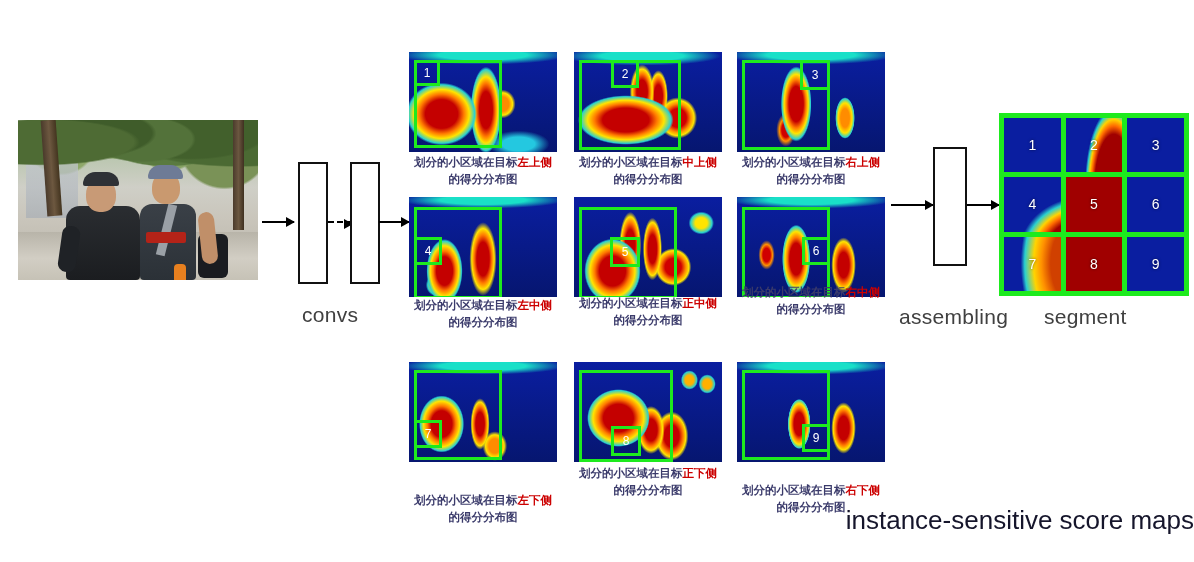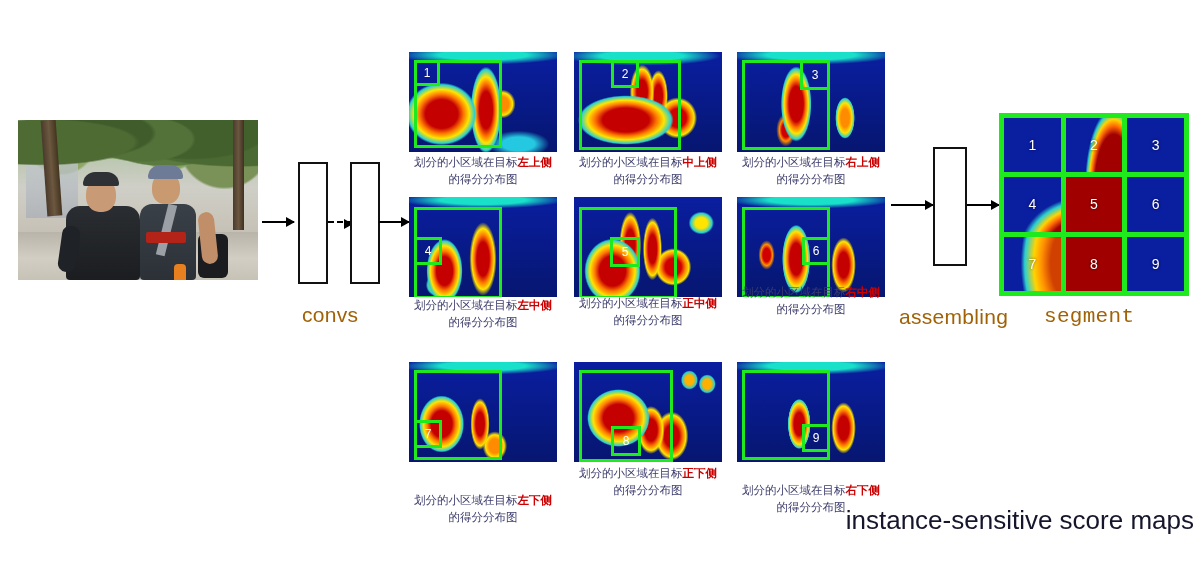--- a/index.html
+++ b/index.html
@@ -60,30 +60,30 @@
   .bottleB{position:absolute;left:44px;top:104px;width:12px;height:22px;
     background:#e8801f;border-radius:4px;}
 
   
   .arrow{position:absolute;height:2px;background:#000;}
   .arrow::after{content:"";position:absolute;right:-1px;top:-4px;
     border-left:9px solid #000;border-top:5px solid transparent;border-bottom:5px solid transparent;}
   .arrow.dashed{background:none;border-top:2px dashed #000;height:0;}
   .convbox{position:absolute;border:2px solid #111;background:#fff;}
 
-  .caplabel{position:absolute;font-size:21px;color:#a16207;letter-spacing:.3px;}
+  .caplabel{position:absolute;font-size:21px;color:#404040;letter-spacing:.3px;}
 
   
   .map{position:absolute;width:148px;height:100px;overflow:hidden;}
   .heat{position:absolute;inset:0;background:#0a1ea0;}
   .gbox{position:absolute;border:3px solid #1eea1e;box-sizing:border-box;}
   .sbox{position:absolute;border:3px solid #1eea1e;box-sizing:border-box;
     color:#fff;font-size:12px;display:flex;align-items:center;justify-content:center;}
   .mapcap{position:absolute;width:168px;text-align:center;font-size:11.5px;
-    color:#3b3b6b;line-height:1.45;}
+    color:#3b3b6b;line-height:1.45;font-weight:bold;}
   .mapcap b{color:#cc0000;}
 
   
   .seg{position:absolute;left:999px;top:113px;width:190px;height:183px;
        background:#1eea1e;display:grid;grid-template-columns:1fr 1fr 1fr;
        grid-template-rows:1fr 1fr 1fr;gap:5px;padding:5px;box-sizing:border-box;}
   .segcell{position:relative;overflow:hidden;background:#0a1ea0;
     display:flex;align-items:center;justify-content:center;
     color:#fff;font-size:14px;}
   .segcell span{position:relative;z-index:3;text-shadow:0 0 3px rgba(0,0,0,.6);}
@@ -321,17 +321,17 @@
       </div>
     <div class="segcell">
       <div class="blob" style="background:radial-gradient(ellipse 96% 110% at 50% 50%, #a00000 0 82%, #ff6a00 90%, transparent 98%),linear-gradient(#0a1ea0,#0a1ea0);"></div>
       <span>8</span>
       </div>
     <div class="segcell">
       <div class="blob" style="background:radial-gradient(ellipse 14% 110% at 2% 50%, #d04000 0 46%, #ff9000 62%, #ffd400 74%, #2ad0d0 88%, transparent 96%),linear-gradient(#0a1ea0,#0a1ea0);"></div>
       <span>9</span>
       </div>
   </div>
-  <div class="caplabel" style="left:1044px;top:305px;font-family:Liberation Mono, monospace;">segment</div>
+  <div class="caplabel" style="left:1044px;top:305px;">segment</div>
 
   <div class="title">instance-sensitive score maps</div>
 
 </div>
 
 </body></html>

